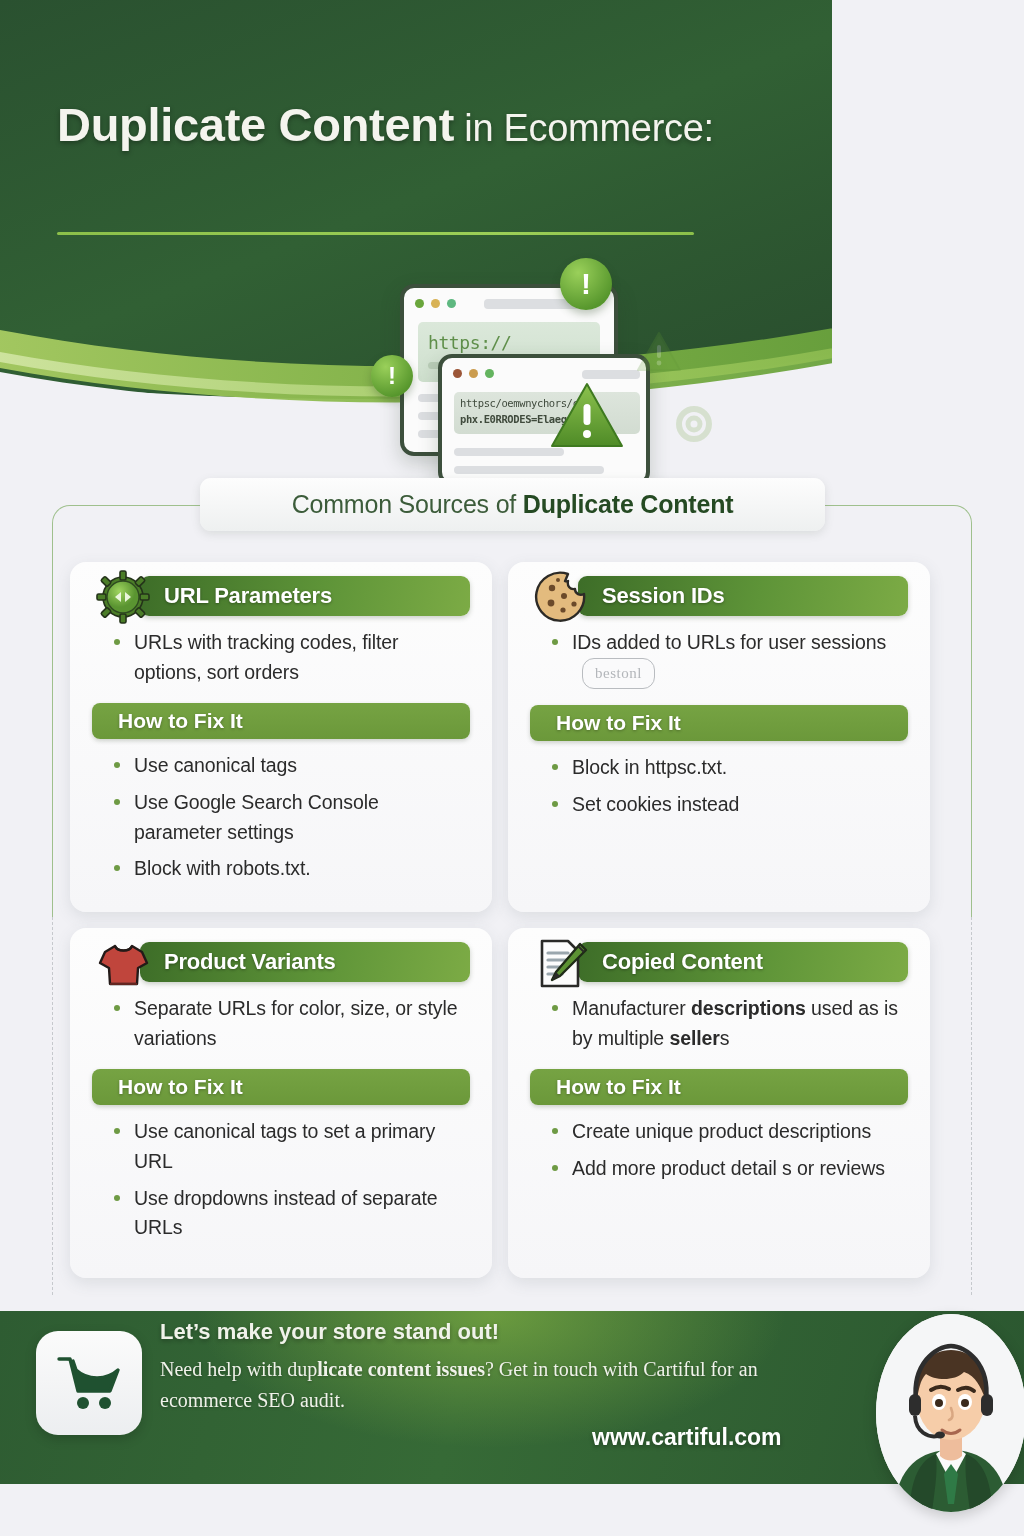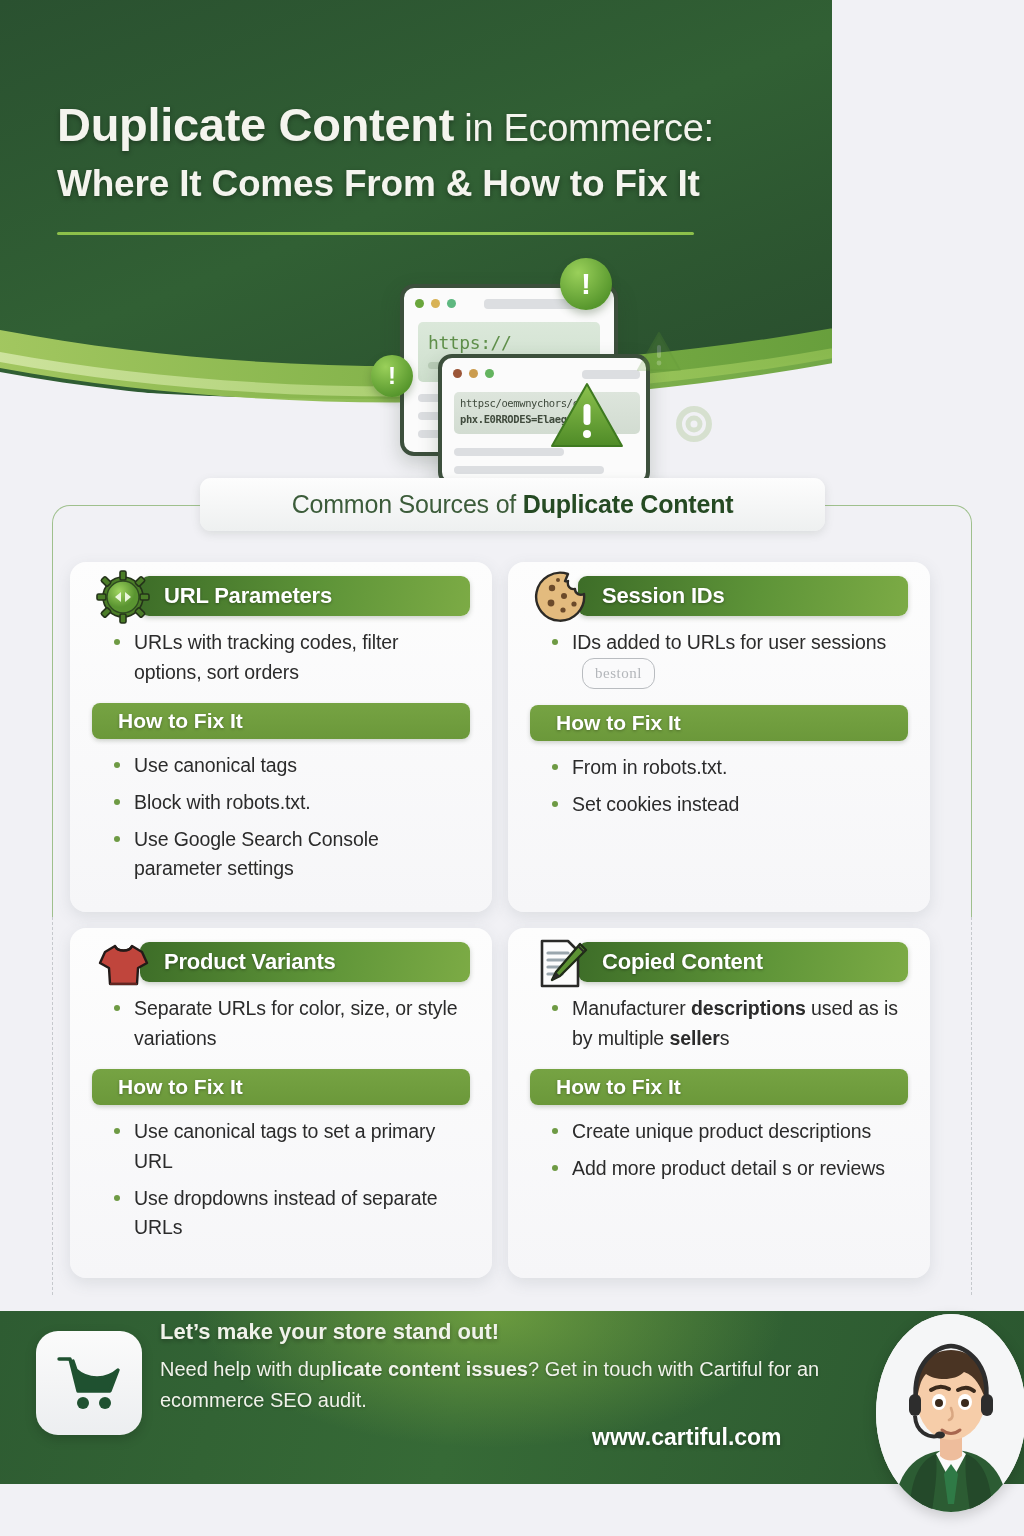--- a/index.html
+++ b/index.html
@@ -237,20 +237,21 @@
     color:#f0f2ea;
   }
   .f-head{
     font-size:22px; font-weight:bold;
     text-shadow:0 2px 4px rgba(0,0,0,.3);
     margin-bottom:9px;
   }
   .f-body{
     font-size:20px; line-height:1.55;
     text-shadow:0 1px 3px rgba(0,0,0,.3);
+    font-family:Liberation Serif, serif;
   }
   .f-body b{ font-weight:bold; }
   .f-url{
     position:absolute; left:592px; top:113px;
     font-size:23px; font-weight:bold; color:#ffffff;
     text-shadow:0 2px 4px rgba(0,0,0,.35);
   }
   .avatar{
     position:absolute; left:876px; top:1314px;
     width:150px; height:198px;
@@ -288,21 +289,20 @@
       <path d="M0,0 H1024 V300 C760,395 420,420 0,382 Z" fill="url(#hg)"></path>
       <path d="M0,330 C330,392 700,372 1024,286 L1024,320 C700,408 330,428 0,368 Z" fill="url(#wv1)" opacity=".95"></path>
       <path d="M0,352 C330,412 700,392 1024,306 L1024,316 C700,402 330,422 0,362 Z" fill="url(#wv2)" opacity=".9"></path>
       <path d="M0,372 C330,432 700,410 1024,322 L1024,420 L0,420 Z" fill="#f1f1f5"></path>
     </svg>
 
     <div class="title-wrap">
       <div class="title-line1">
         <span class="strong">Duplicate Content</span><span class="light"> in Ecommerce:</span>
       </div>
-      <div class="title-line2">Where It Comes From &amp; How to Fix It</div>
     </div>
     <div class="title-rule"></div>
   </div>
 
   <div class="hero">
 
     <svg class="warn-tri ghost" style="left:320px; top:72px; width:46px; height:44px;" viewBox="0 0 46 44">
       <path d="M23 3 L44 40 H2 Z" fill="#6aa23a" stroke="#5d9433" stroke-width="2" stroke-linejoin="round"></path>
       <rect x="21" y="15" width="4" height="13" rx="2" fill="#fff"></rect>
       <circle cx="23" cy="33" r="2.4" fill="#fff"></circle>
@@ -396,22 +396,22 @@
         <span class="ttl">URL Parameters</span>
       </div>
       <ul class="bullets">
         <li>URLs with tracking codes, filter options, sort orders</li>
       </ul>
       <div class="fix-bar">
         <span class="t">How to Fix It</span>
       </div>
       <ul class="bullets fix-list">
         <li>Use canonical tags</li>
+        <li>Use Google Search Console parameter settings</li>
         <li>Block with robots.txt.</li>
-        <li>Use Google Search Console parameter settings</li>
       </ul>
     </div>
 
     <div class="card">
       <div class="card-head">
         <svg class="card-icon" viewBox="0 0 54 54">
           <path d="M34 4 a24 24 0 1 0 16 20 c-4 2-9 0-9-5 c-5 1-8-3-7-8 c-1 .5-2 .5-3 .2 Z" fill="#e3bb7e" stroke="#2c2a26" stroke-width="2.4" stroke-linejoin="round"></path>
           <g fill="#6b4a2a">
             <circle cx="18" cy="18" r="3.2"></circle>
               <circle cx="30" cy="26" r="3"></circle>
@@ -423,21 +423,21 @@
         </svg>
         <span class="ttl">Session IDs</span>
       </div>
       <ul class="bullets">
         <li><span>IDs added to URLs for user sessions</span><span class="chip">bestonl</span></li>
       </ul>
       <div class="fix-bar">
         <span class="t">How to Fix It</span>
       </div>
       <ul class="bullets fix-list">
-        <li>From in robots.txt.</li>
+        <li>Block in httpsc.txt.</li>
         <li>Set cookies instead</li>
       </ul>
     </div>
 
     <div class="card">
       <div class="card-head">
         <svg class="card-icon" viewBox="0 0 54 54">
           <path d="M19 10 L9 16 L4 27 L13 32 L14 48 H41 L42 32 L51 27 L46 16 L36 10
                    C34 16 21 16 19 10 Z" fill="#c0453c" stroke="#231a18" stroke-width="2.4" stroke-linejoin="round"></path>
           <path d="M19 10 C22 16 33 16 36 10" fill="none" stroke="#231a18" stroke-width="2"></path>

